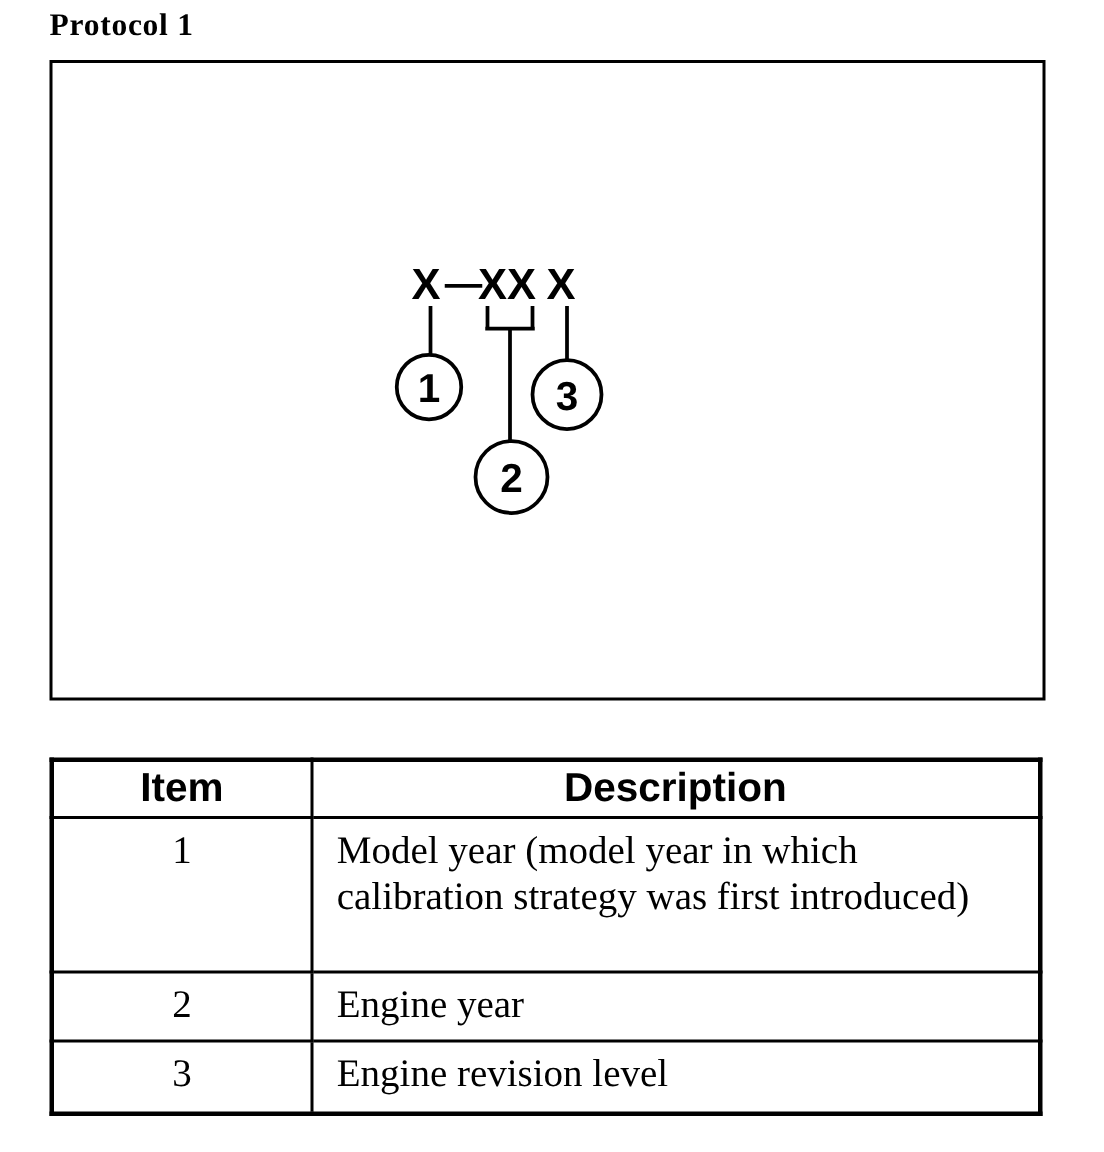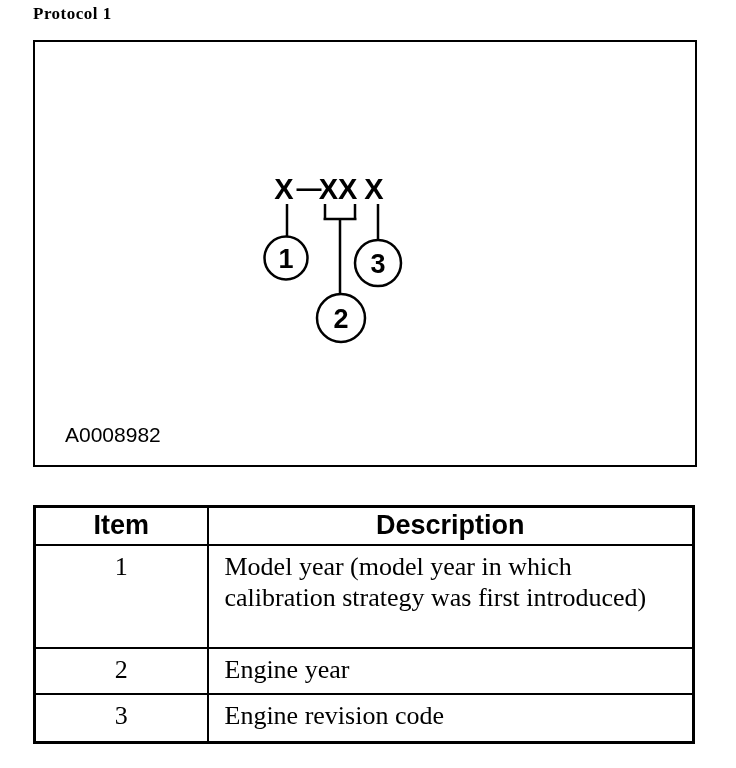--- a/index.html
+++ b/index.html
@@ -13,21 +13,21 @@
     overflow: hidden;
   }
 
   
   .page-title {
     position: absolute;
     left: 33px;
     top: 4px;
     font-family: "Liberation Serif", serif;
     font-weight: bold;
-    font-size: 17px;
+    font-size: 21px;
     letter-spacing: 0.5px;
     color: #000;
   }
 
   
   .figure-box {
     position: absolute;
     left: 33px;
     top: 40px;
     width: 664px;
@@ -125,37 +125,36 @@
 
     <circle cx="251" cy="216" r="21.5" fill="#fff" stroke="#000" stroke-width="2.5"></circle>
     <circle cx="306" cy="276" r="24" fill="#fff" stroke="#000" stroke-width="2.5"></circle>
     <circle cx="343" cy="221" r="23" fill="#fff" stroke="#000" stroke-width="2.5"></circle>
 
     <text class="callout-num" x="251" y="226" text-anchor="middle">1</text>
     <text class="callout-num" x="306" y="286" text-anchor="middle">2</text>
     <text class="callout-num" x="343" y="231" text-anchor="middle">3</text>
   </svg>
 
-  <div class="figure-id">A0008982</div>
 </div>
 
 <table class="spec-table">
   <thead>
     <tr>
       <th class="col-item">Item</th>
       <th>Description</th>
     </tr>
   </thead>
   <tbody>
     <tr class="row-1">
       <td class="cell-item">1</td>
       <td class="cell-desc">Model year (model year in which calibration strategy was first introduced)</td>
     </tr>
     <tr class="row-2">
       <td class="cell-item">2</td>
       <td class="cell-desc">Engine year</td>
     </tr>
     <tr class="row-3">
       <td class="cell-item">3</td>
-      <td class="cell-desc">Engine revision code</td>
+      <td class="cell-desc">Engine revision level</td>
     </tr>
   </tbody>
 </table>
 
 </body></html>

